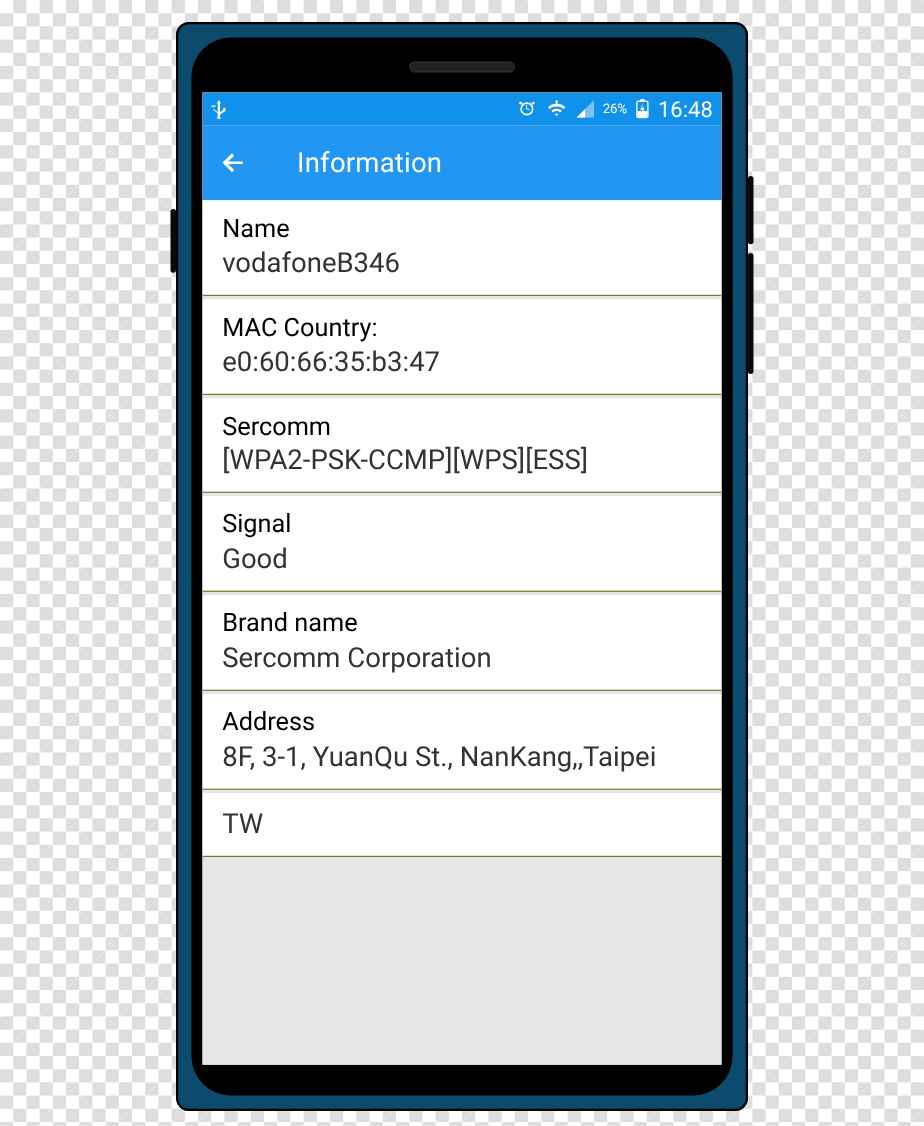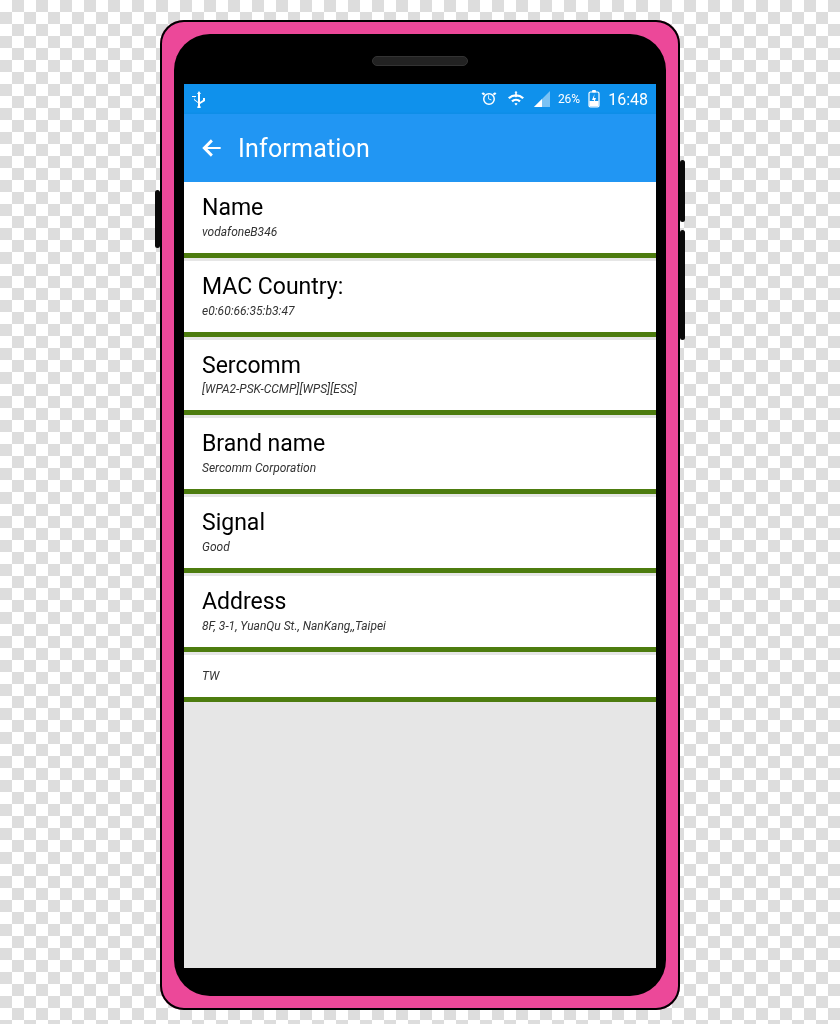--- a/index.html
+++ b/index.html
@@ -16,22 +16,22 @@
       width: 840px;
       height: 1024px;
       display: flex;
       align-items: flex-start;
       justify-content: center;
       padding-top: 20px;
     }
     .phone {
       width: 520px;
       height: 990px;
-      background: #ec4899;
-      border-radius: 24px;
+      background: #0c4a6e;
+      border-radius: 12px;
       padding: 14px;
       position: relative;
       box-shadow: 0 0 0 2px #000 inset;
     }
     .phone-inner {
       width: 100%;
       height: 100%;
       background: #000;
       border-radius: 36px;
       padding: 50px 10px 28px;
@@ -79,35 +79,35 @@
     .status-bar .pct { font-size: 12px; }
     .status-bar svg { display: block; }
 
     .app-bar {
       height: 68px;
       background: #2196f3;
       color: #fff;
       display: flex;
       align-items: center;
       padding: 0 14px;
-      gap: 12px;
+      gap: 44px;
       box-shadow: 0 2px 4px rgba(0,0,0,.2);
     }
     .app-title { font-size: 25px; font-weight: 400; letter-spacing: .2px; }
     .back-btn { display:flex; align-items:center; justify-content:center; width:28px; height:28px; }
 
     .list { flex:1; background:#e6e6e6; overflow:hidden; }
     .row {
       background:#fff;
       padding: 12px 18px 14px;
-      border-bottom: 5px solid #4d7c0f;
+      border-bottom: 1px solid #4d7c0f;
       margin-bottom: 3px;
     }
     .row-label { font-size: 23px; color:#000; font-weight: 400; line-height:1.25; }
-    .row-value { font-size: 12px; color:#333; margin-top: 2px; font-style: italic; }
+    .row-value { font-size: 25px; color:#333; margin-top: 2px; }
   </style>
 </head>
 <body>
 
 <div class="phone">
   <div class="side-btn left"></div>
   <div class="side-btn right1"></div>
   <div class="side-btn right2"></div>
   <div class="phone-inner">
     <div class="speaker"></div>
@@ -139,21 +139,21 @@
         </span>
         <span class="pct">26%</span>
         <span>
           <svg width="12" height="18" viewBox="0 0 12 18" fill="none">
             <rect x="1" y="2" width="10" height="15" rx="1.5" stroke="#fff" stroke-width="1.2"></rect>
             <rect x="4" y="0" width="4" height="2.5" rx="1" fill="#fff"></rect>
             <rect x="1.5" y="11" width="9" height="5.5" fill="#fff"></rect>
             <path d="M6.5 4 L4 10 H6 L5.5 14 L8 8 H6 Z" fill="#fff"></path>
           </svg>
         </span>
-        <span style="font-size:16px;">16:48</span>
+        <span style="font-size:20px;">16:48</span>
       </div>
 
       <div class="app-bar">
         <span class="back-btn">
           <svg width="26" height="26" viewBox="0 0 24 24">
               <path d="M20 11H7.8l5-5L11 4l-8 8 8 8 1.8-2-5-5H20z" fill="#fff"></path>
             </svg>
         </span>
         <span class="app-title">Information</span>
       </div>
@@ -165,26 +165,26 @@
         </div>
         <div class="row">
           <div class="row-label">MAC Country:</div>
           <div class="row-value">e0:60:66:35:b3:47</div>
         </div>
         <div class="row">
           <div class="row-label">Sercomm</div>
           <div class="row-value">[WPA2-PSK-CCMP][WPS][ESS]</div>
         </div>
         <div class="row">
+          <div class="row-label">Signal</div>
+          <div class="row-value">Good</div>
+        </div>
+        <div class="row">
           <div class="row-label">Brand name</div>
           <div class="row-value">Sercomm Corporation</div>
-        </div>
-        <div class="row">
-          <div class="row-label">Signal</div>
-          <div class="row-value">Good</div>
         </div>
         <div class="row">
           <div class="row-label">Address</div>
           <div class="row-value">8F, 3-1, YuanQu St., NanKang,,Taipei</div>
         </div>
         <div class="row">
           <div class="row-value">TW</div>
         </div>
       </div>
 

